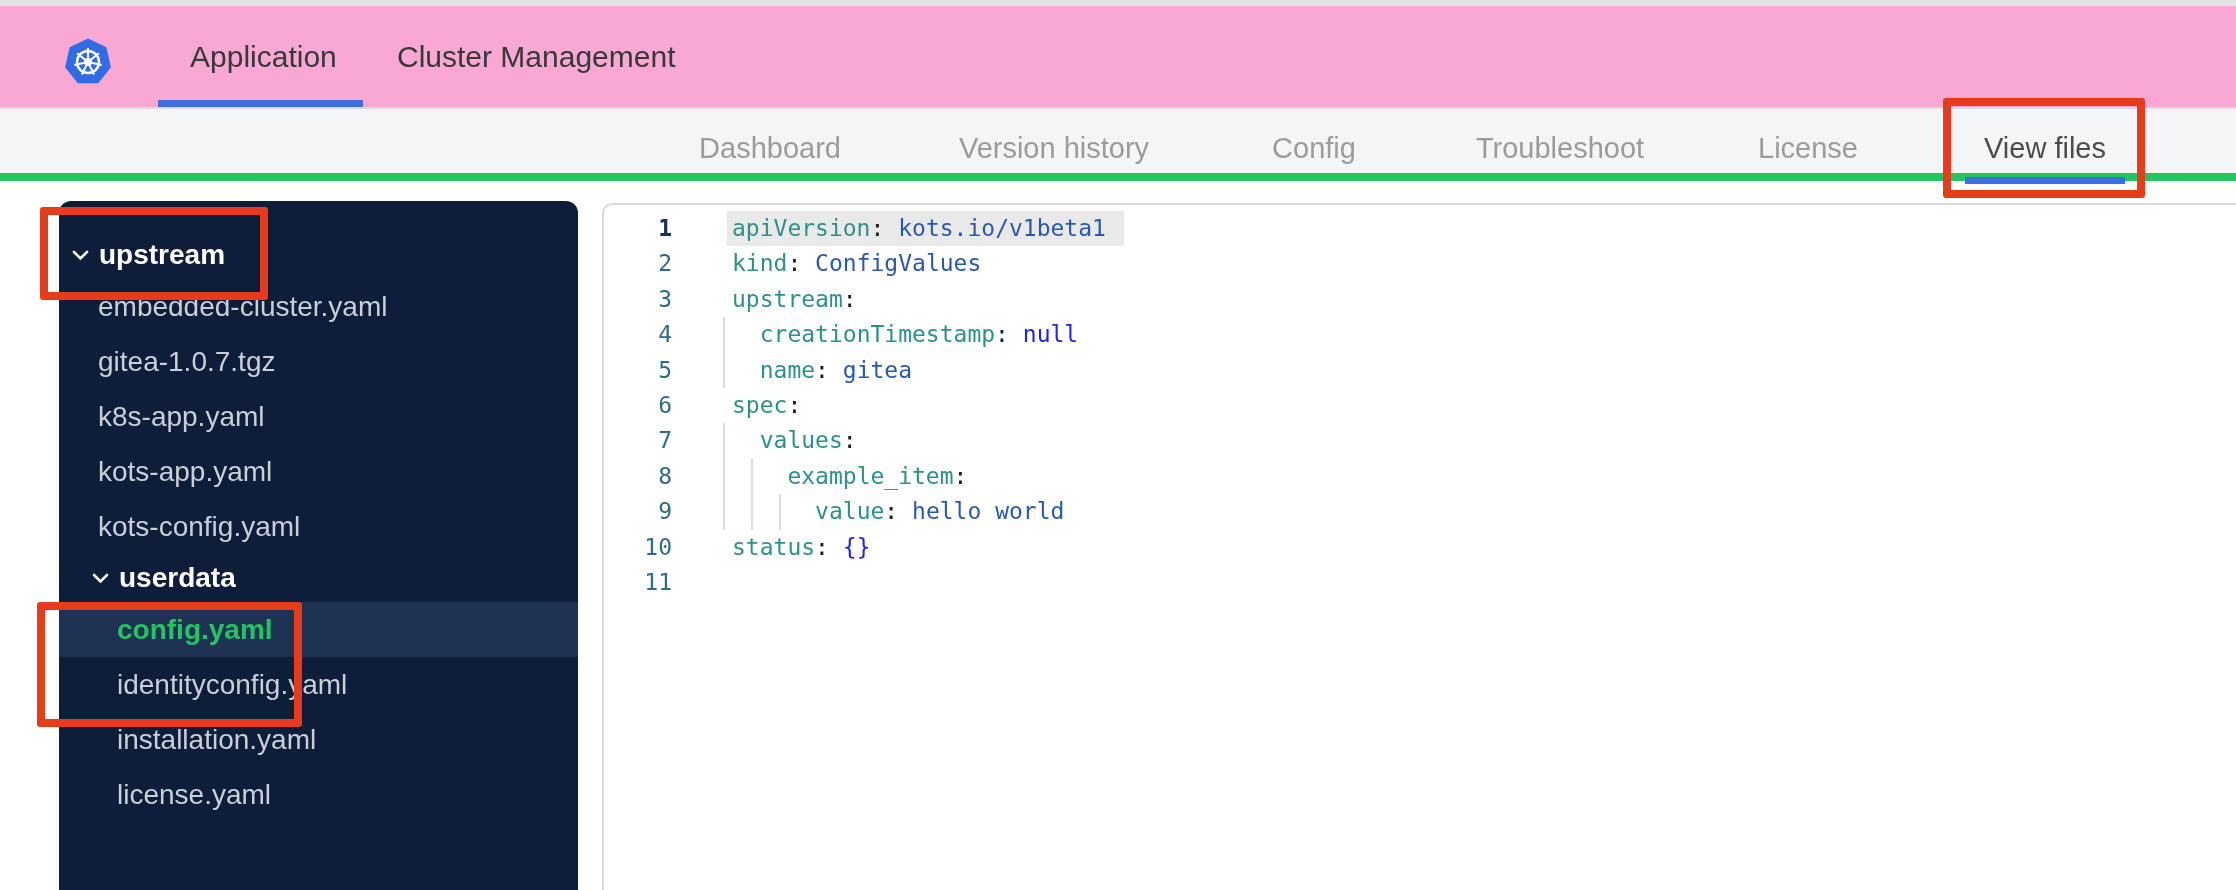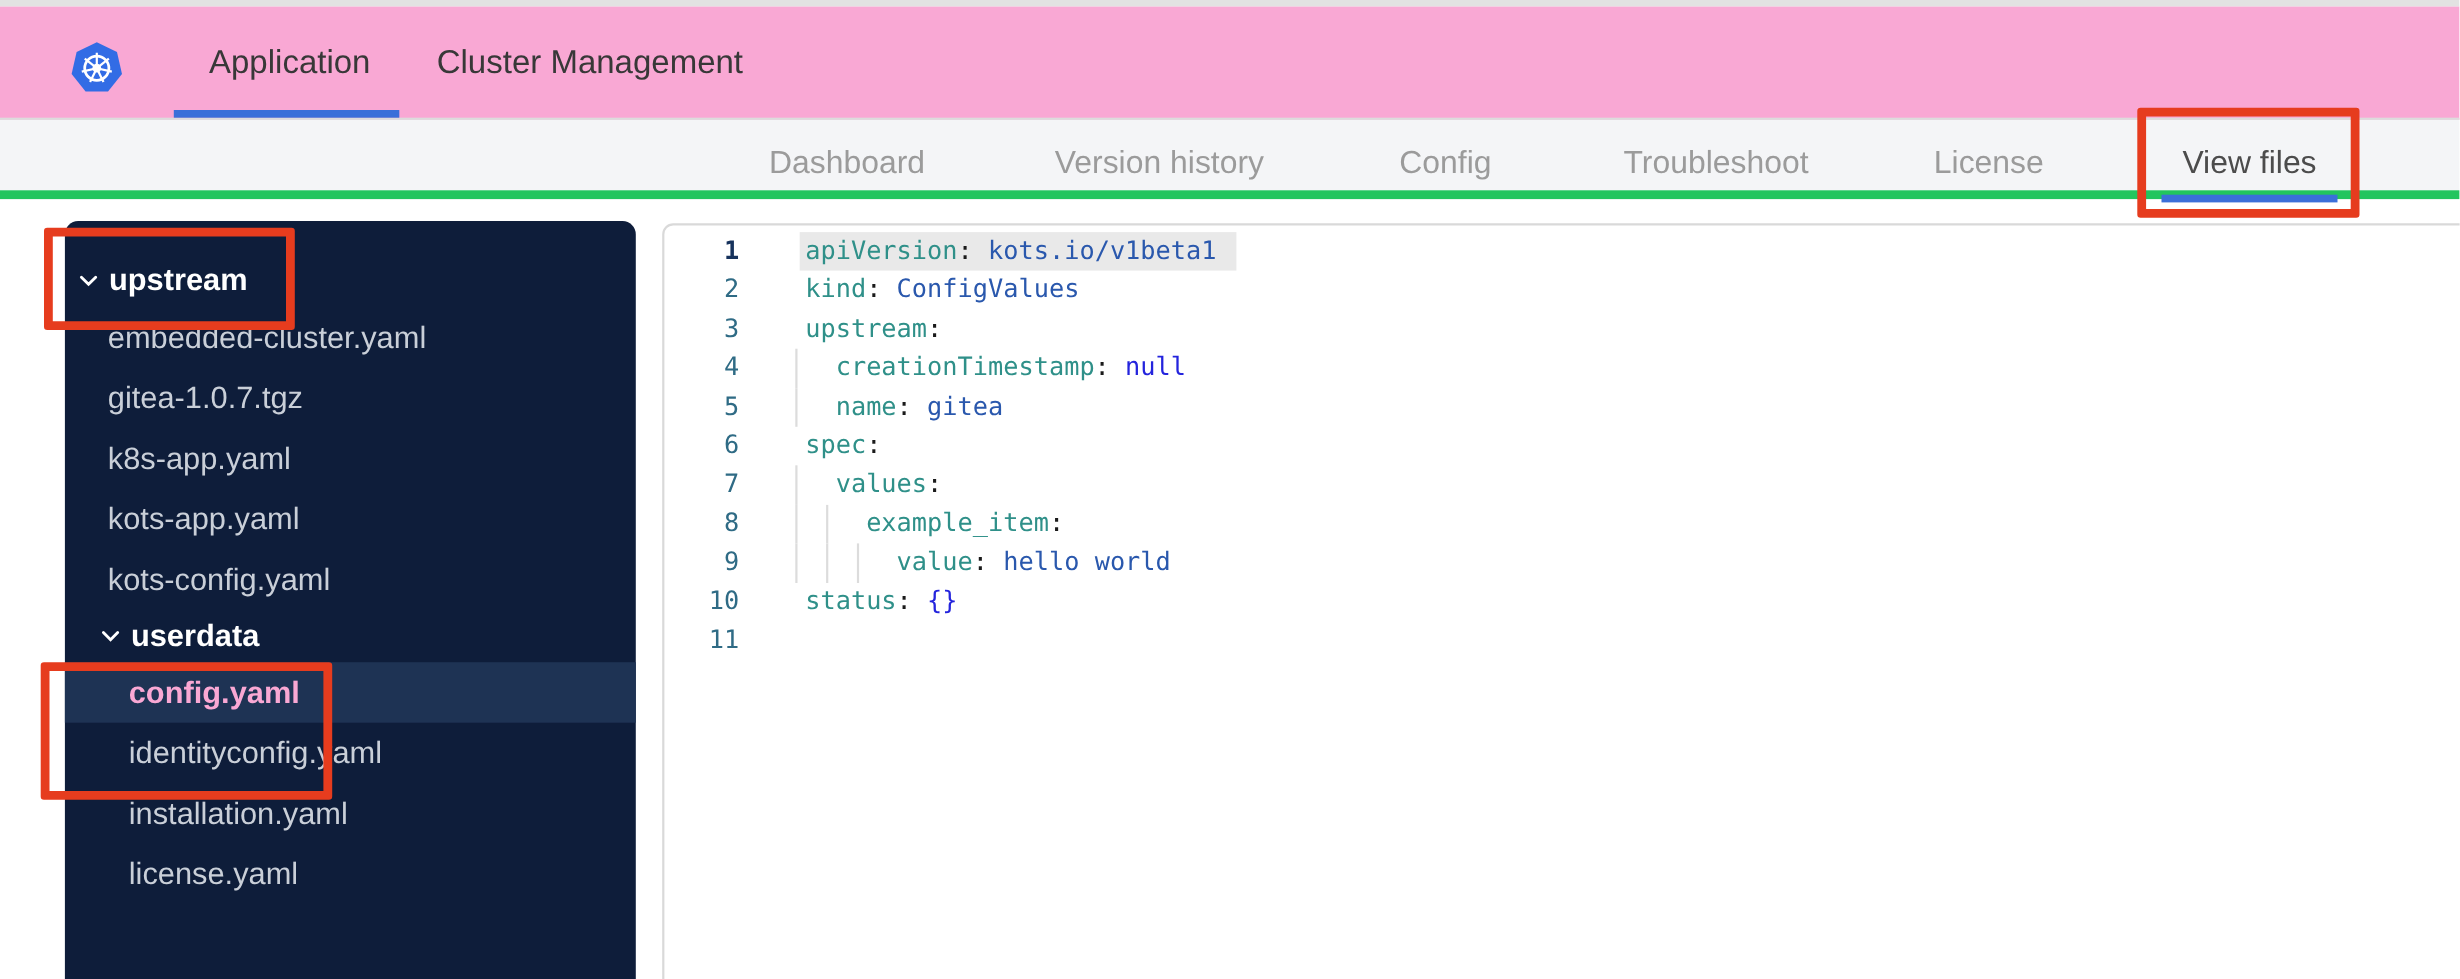--- a/index.html
+++ b/index.html
@@ -27,21 +27,21 @@
   #vf-underline { position:absolute; left:1965px; top:177px; width:160px; height:7px; background:#3b6fd9; z-index:5; }
 
   
   #sidebar { position:absolute; left:59px; top:201px; width:519px; height:689px; background:#0e1d3a; border-radius:12px 12px 0 0; padding-top:30px; }
   .tree-row { display:flex; align-items:center; height:55px; font-size:28px; color:#c9cfd8; cursor:pointer; }
   .tree-row.folder { color:#fff; font-weight:bold; height:48px; }
   .tree-row.folder.l0 { padding-left:13px; }
   .tree-row.folder.l1 { padding-left:33px; }
   .tree-row.file.l1 { padding-left:39px; }
   .tree-row.file.l2 { padding-left:58px; }
-  .tree-row.selected { background:#1e3354; color:#f9a8d4; font-weight:bold; }
+  .tree-row.selected { background:#1e3354; color:#22c55e; font-weight:bold; }
   .chev { margin-right:10px; display:inline-flex; }
 
   
   #editor { position:absolute; left:602px; top:203px; width:1650px; height:700px; background:#fff; border:2px solid #d9d9d9; border-radius:10px 0 0 0; padding-top:6px; }
   .code-line { display:flex; height:35.4px; font-family:"DejaVu Sans Mono", monospace; font-size:23px; line-height:35.4px; }
   .ln { width:68px; text-align:right; color:#2f6b85; flex:none; }
   .code-line.active .ln { color:#16325c; font-weight:bold; }
   .code-body { flex:1; position:relative; padding-left:60px; white-space:pre; }
   .tokens { position:relative; z-index:2; }
   .active-hl { position:absolute; left:55px; top:0; bottom:0; width:397px; background:#e9e9e9; z-index:1; }

